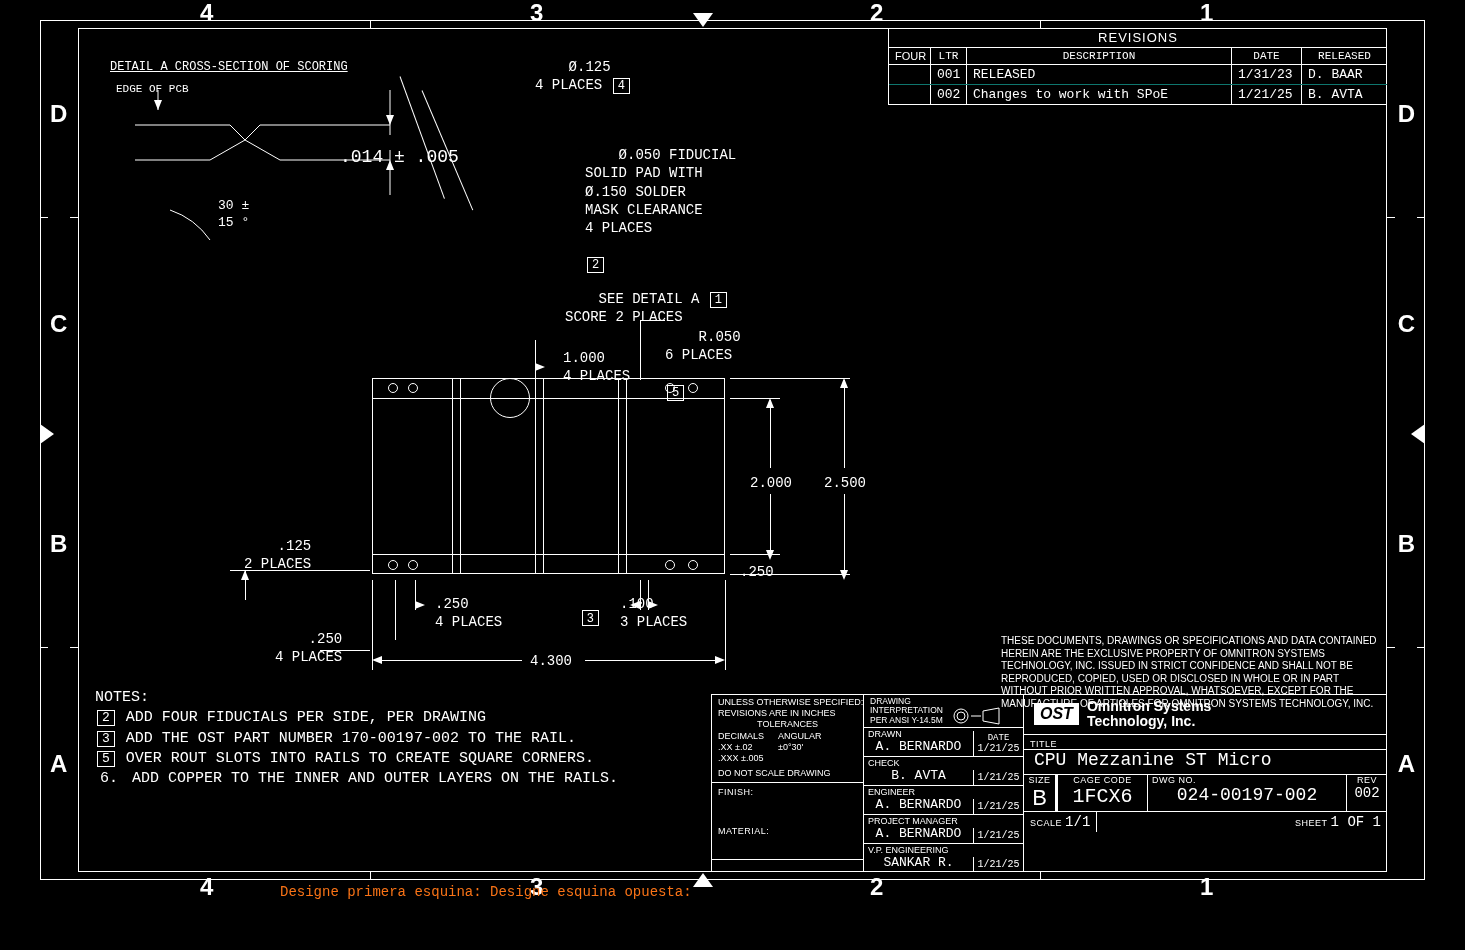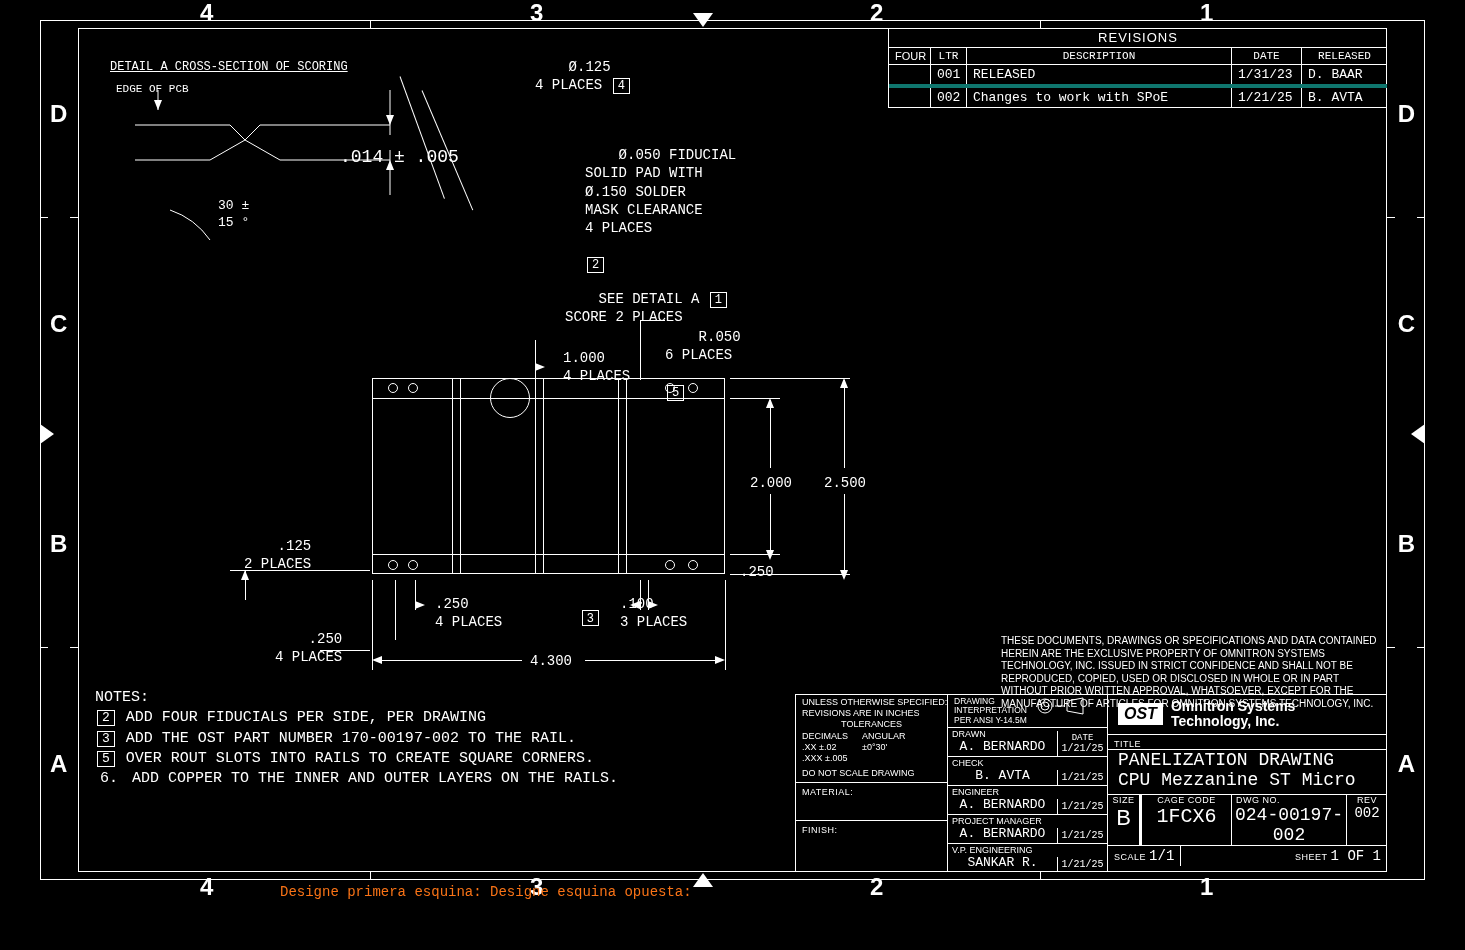--- a/index.html
+++ b/index.html
@@ -117,21 +117,21 @@
 
   <div class="rev">
     <div class="rev-title">REVISIONS</div>
     <div class="rev-row rev-hd">
       <div class="rev-cell c-zone">FOUR</div>
       <div class="rev-cell c-ltr">LTR</div>
       <div class="rev-cell c-desc">DESCRIPTION</div>
       <div class="rev-cell c-date">DATE</div>
       <div class="rev-cell c-appr" style="border-right:none">RELEASED</div>
     </div>
-    <div class="rev-row" style="border-bottom:4px solid #0f766e">
+    <div class="rev-row" style="border-bottom:1px solid #0f766e">
       <div class="rev-cell c-zone"></div>
       <div class="rev-cell c-ltr">001</div>
       <div class="rev-cell c-desc">RELEASED</div>
       <div class="rev-cell c-date">1/31/23</div>
       <div class="rev-cell c-appr" style="border-right:none">D. BAAR</div>
     </div>
     <div class="rev-row">
       <div class="rev-cell c-zone"></div>
       <div class="rev-cell c-ltr">002</div>
       <div class="rev-cell c-desc">Changes to work with SPoE</div>
@@ -287,26 +287,26 @@
             <span style="width:60px">DECIMALS</span>
             <span>ANGULAR</span>
           </div>
         <div class="flex-row">
             <span style="width:60px">.XX ±.02</span>
             <span>±0°30'</span>
           </div>
         <div>.XXX ±.005</div>
         <div style="margin-top:4px">DO NOT SCALE DRAWING</div>
       </div>
+      <div class="tb-cell" style="height:39px; border-bottom:none"><span class="tb-lbl">FINISH:</span></div>
       <div class="tb-cell" style="height:38px"><span class="tb-lbl">MATERIAL:</span></div>
-      <div class="tb-cell" style="height:39px; border-bottom:none"><span class="tb-lbl">FINISH:</span></div>
     </div>
 
     <div class="tb-col" style="width:160px">
-      <div class="tb-cell" style="font-size:8.5px; line-height:1.1; white-space:pre; display:flex; align-items:flex-start; gap:8px">
+      <div class="tb-cell" style="font-size:8.5px; line-height:1.1; white-space:pre; display:flex; align-items:flex-end; gap:8px">
         <span>DRAWING
 INTERPRETATION
 PER ANSI Y-14.5M</span>
         <svg width="50" height="18">
             <circle cx="10" cy="9" r="4" fill="none" stroke="#fff"></circle>
             <circle cx="10" cy="9" r="7" fill="none" stroke="#fff"></circle>
             <line x1="20" y1="9" x2="30" y2="9" stroke="#fff"></line>
             <path d="M32 4 L48 1 L48 17 L32 14 Z" fill="none" stroke="#fff"></path>
           </svg>
       </div>
@@ -340,28 +340,27 @@
         </div>
       <div class="sig-row" style="border-bottom:none">
           <div style="flex:1">
             <div class="sig-lbl">V.P. ENGINEERING</div>
             <div class="sig-name">SANKAR R.</div>
           </div>
           <div class="sig-date">1/21/25</div>
         </div>
     </div>
 
-    <div class="tb-col" style="width:280px">
+    <div class="tb-col" style="width:364px">
       <div class="logo-box">
         <span class="logo-mark">OST</span>
         <span class="logo-text"><span>Omnitron Systems</span><br><span>Technology, Inc.</span></span>
       </div>
       <div class="tb-cell" style="padding:2px 6px 0"><span class="tb-lbl">TITLE</span></div>
       <div class="tb-title" style="border-bottom:1px solid #fff; margin-top:-4px">
-        <div>PANELIZATION DRAWING</div>
         <div>CPU Mezzanine ST Micro</div>
       </div>
       <div class="flex-row" style="border-bottom:1px solid #fff">
         <div style="border-right:3px solid #ffffff; width:34px; text-align:center">
             <div class="tb-lbl">SIZE</div>
             <div class="tb-big">B</div>
           </div>
         <div style="border-right:1px solid #fff; width:90px; text-align:center">
             <div class="tb-lbl">CAGE CODE</div>
             <div class="tb-val" style="font-size:20px">1FCX6</div>

